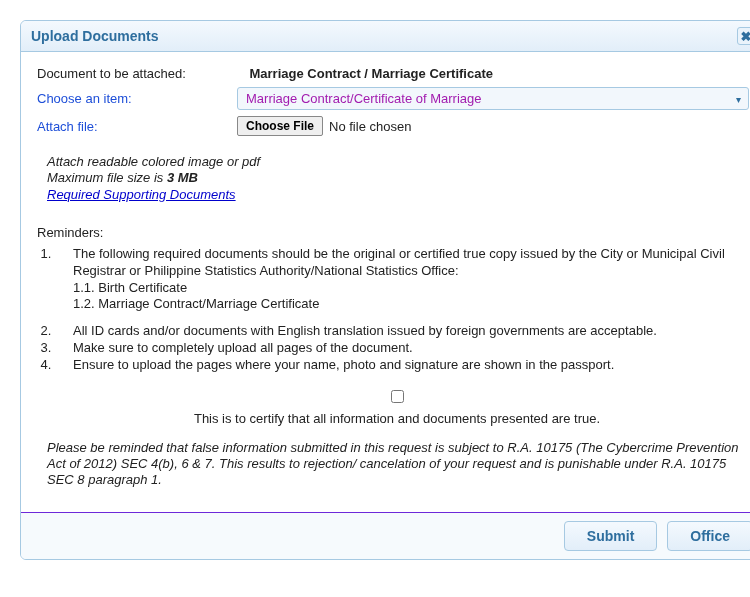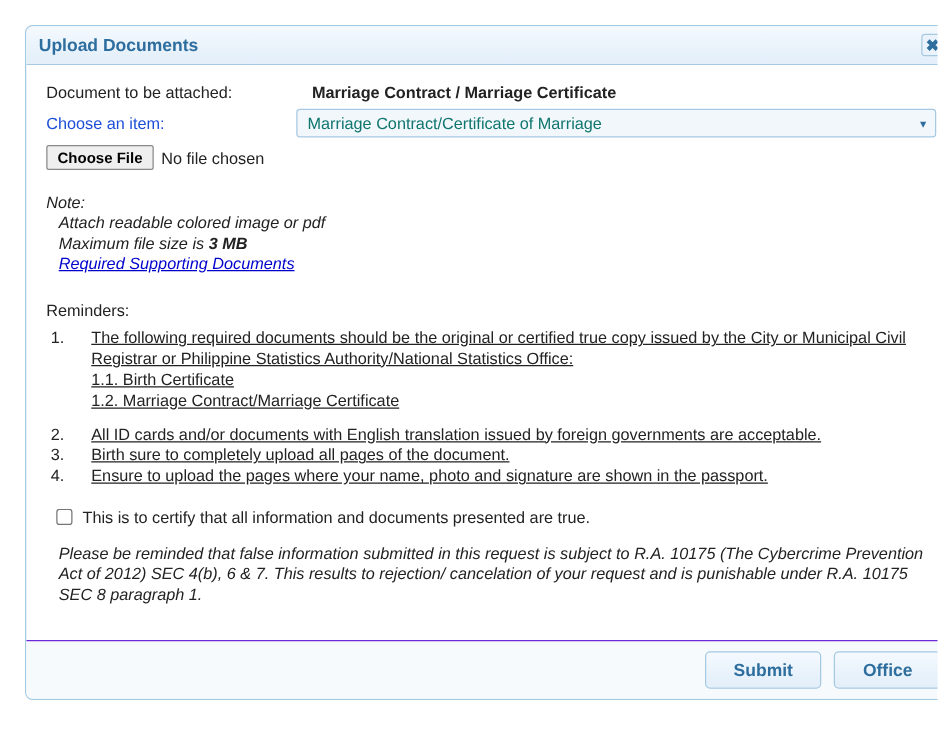--- a/index.html
+++ b/index.html
@@ -64,21 +64,21 @@
   .bold { font-weight: bold; }
   .dd {
     flex: 1;
     position: relative;
   }
   .dd-box {
     border: 1px solid #a6c9e2;
     border-radius: 3px;
     background: #f2f7fc;
     padding: 3px 24px 3px 8px;
-    color: #0f766e;
+    color: #a21caf;
     cursor: pointer;
     display: flex;
     align-items: flex-end;
     justify-content: space-between;
   }
   .dd-caret {
     position: absolute;
     right: 8px;
     top: 50%;
     transform: translateY(-50%);
@@ -117,32 +117,32 @@
     margin-bottom: 6px;
   }
   ol.reminders {
     margin: 0 0 0 18px;
     padding: 0;
     line-height: 1.3;
   }
   ol.reminders > li {
     padding-left: 18px;
     margin-bottom: 0;
-    text-decoration: underline;
   }
   ol.reminders > li.gap {
     margin-top: 10px;
   }
   .sub-indent { margin-left: 0; }
   .certify-row {
     margin-top: 16px;
     display: flex;
     align-items: center;
     gap: 8px;
     margin-left: 8px;
+    flex-direction: column;
   }
   .certify-row input { margin: 0; }
   .legal {
     margin-top: 14px;
     font-style: italic;
     color: #222;
     line-height: 1.25;
     padding: 0 6px 0 10px;
   }
   .footer {
@@ -185,44 +185,44 @@
       <span class="lbl">Choose an item:</span>
       <div class="dd">
         <div class="dd-box">
           <span>Marriage Contract/Certificate of Marriage</span>
         </div>
         <span class="dd-caret">▾</span>
       </div>
     </div>
 
     <div class="row">
+      <span class="lbl">Attach file:</span>
       <div class="file-row">
         <button class="file-btn">Choose File</button>
         <span>No file chosen</span>
       </div>
     </div>
 
     <div class="note-block">
-      <div>Note:</div>
       <div class="indent">Attach readable colored image or pdf</div>
       <div class="indent">
         <span>Maximum file size is </span><span class="bold">3 MB</span>
       </div>
       <div class="indent"><a href="#">Required Supporting Documents</a></div>
     </div>
 
     <div class="reminders-hdr">Reminders:</div>
     <ol class="reminders">
       <li>
         <span>The following required documents should be the original or certified true copy issued by the City or Municipal Civil Registrar or Philippine Statistics Authority/National Statistics Office:</span>
         <div class="sub-indent">1.1. Birth Certificate</div>
         <div class="sub-indent">1.2. Marriage Contract/Marriage Certificate</div>
       </li>
       <li class="gap">All ID cards and/or documents with English translation issued by foreign governments are acceptable.</li>
-      <li>Birth sure to completely upload all pages of the document.</li>
+      <li>Make sure to completely upload all pages of the document.</li>
       <li>Ensure to upload the pages where your name, photo and signature are shown in the passport.</li>
     </ol>
 
     <div class="certify-row">
       <input type="checkbox" style="">
       <span>This is to certify that all information and documents presented are true.</span>
     </div>
 
     <div class="legal">Please be reminded that false information submitted in this request is subject to R.A. 10175 (The Cybercrime Prevention Act of 2012) SEC 4(b), 6 &amp; 7. This results to rejection/ cancelation of your request and is punishable under R.A. 10175 SEC 8 paragraph 1.</div>
 

